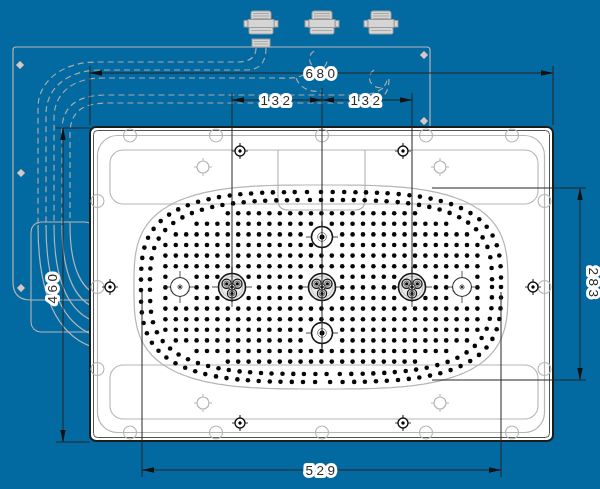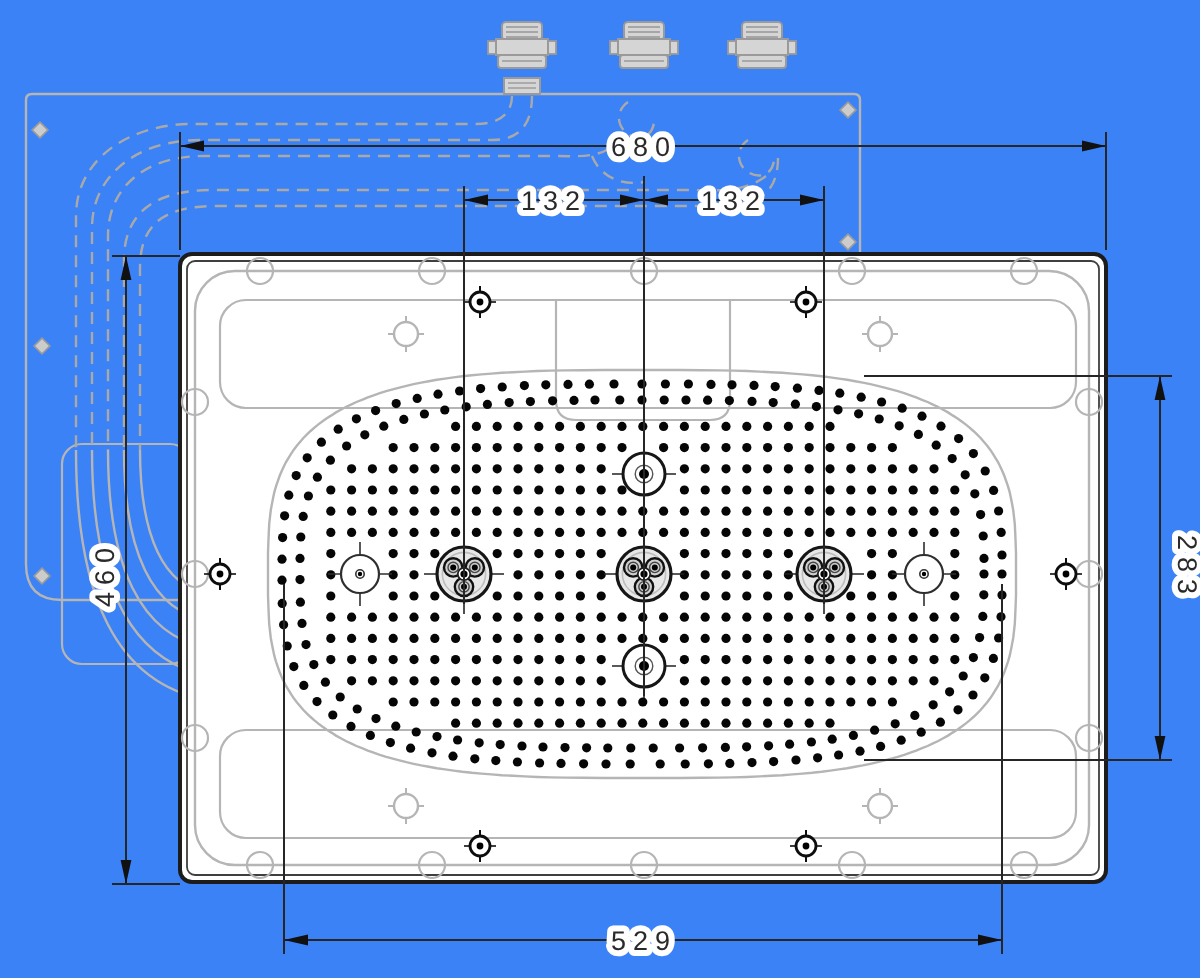--- a/index.html
+++ b/index.html
@@ -1,16 +1,16 @@
 <!DOCTYPE html>
 <html><head>
 <meta charset="utf-8">
 <style>
   html,body{margin:0;padding:0;background:#ffffff;}
-  .page{width:600px;height:489px;position:relative;background:#3b82f6;overflow:hidden;}
+  .page{width:600px;height:489px;position:relative;background:#0369a1;overflow:hidden;}
   svg{display:block;}
   .dimlabel{
     font-family:"Liberation Sans",sans-serif;
     font-size:13.5px;
     letter-spacing:3.5px;
     fill:#2a2a2a;
     paint-order:stroke;
     stroke:#ffffff;
     stroke-width:6px;
     stroke-linejoin:round;

